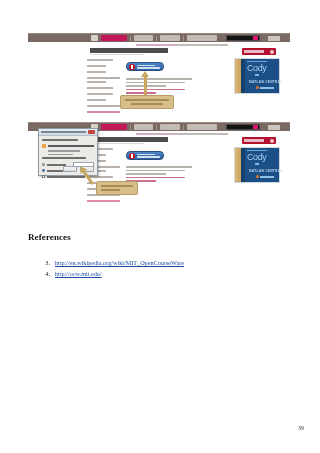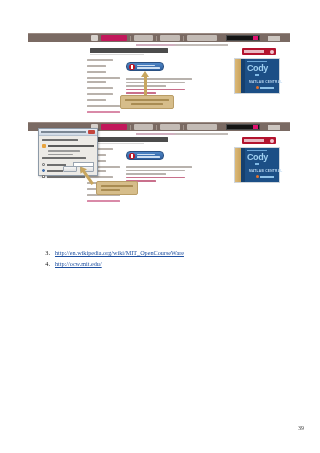--- a/index.html
+++ b/index.html
@@ -138,21 +138,21 @@
   #figure-2 .cody { top: 25px; right: 10px; }
   .cody .spine {
     position:absolute; left:0; top:0; bottom:0; width:6px;
     background: linear-gradient(90deg,#dcb978,#c9a35c);
   }
   .cody .pagefold {
     position:absolute; left:6px; top:0; bottom:0; width:4px; background:#16406e;
   }
   .cody-title {
     position:absolute; left:12px; top:5px; color:#9fd0f2;
-    font-size:9px; font-weight:700; letter-spacing:-.4px;
+    font-size:9px; font-weight:400; letter-spacing:-.4px;
     font-family:"Liberation Sans", sans-serif; line-height:1;
   }
   .cody-sub1 {
     position:absolute; left:20px; top:15px; width:4px; height:2px; background:#7fb9e6;
   }
   .cody-sub2 {
     position:absolute; left:14px; top:21px; color:#bcd9f2; font-size:3.2px;
     letter-spacing:.3px; font-weight:700; white-space:nowrap;
   }
   .cody-badge {
@@ -506,20 +506,21 @@
 
       <div class="callout">
         <span class="l1"></span>
         <span class="l2"></span>
       </div>
 
     </div>
   </div>
 
   <div id="references-section">
+    <div class="ref-heading">References</div>
     <div class="ref-list">
       <div class="ref-item">
         <span class="ref-num">3.</span>
         <span class="ref-link">http://en.wikipedia.org/wiki/MIT_OpenCourseWare</span>
       </div>
       <div class="ref-item">
         <span class="ref-num">4.</span>
         <span class="ref-link">http://ocw.mit.edu/</span>
       </div>
     </div>

